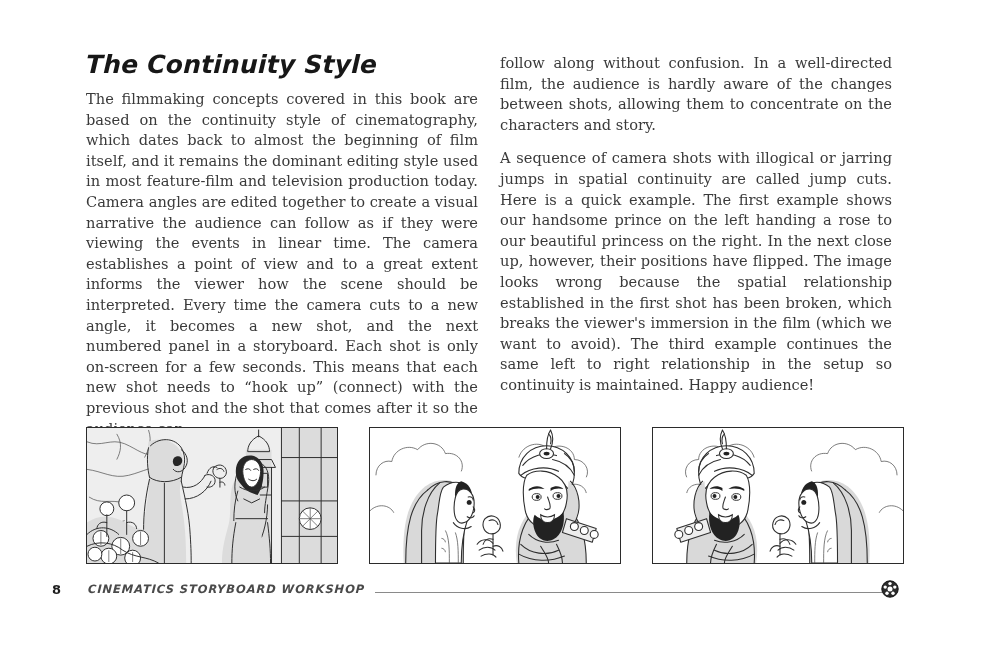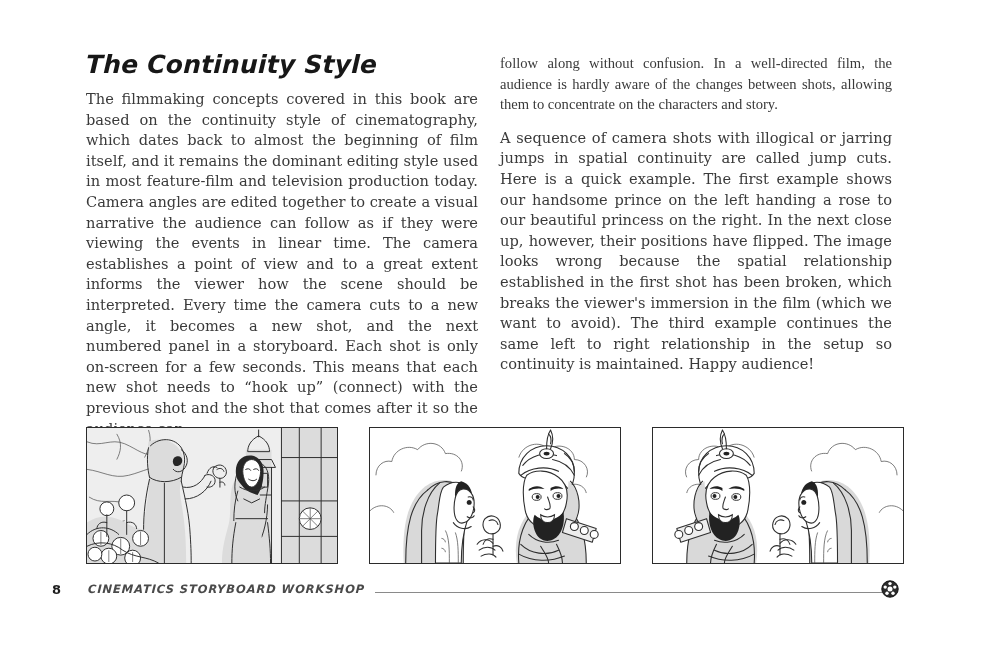--- a/index.html
+++ b/index.html
@@ -39,21 +39,21 @@
     font-family:"DejaVu Serif", serif;
     font-size:14.6px;
     line-height:20.6px;
     color:#3a3a3a;
     text-align:justify;
     text-justify:inter-word;
     hyphens:none;
     -webkit-font-smoothing:antialiased;
   }
   p.body:last-child{margin-bottom:0;}
-  .col.right p.body:first-child{margin-top:1px;font-family:Liberation Serif, serif;}
+  .col.right p.body:first-child{margin-top:1px;}
 
   
   .panels{
     position:absolute;
     left:86px; top:427px;
     width:818px; height:137px;
     display:flex;
     justify-content:space-between;
   }
   .panel{

